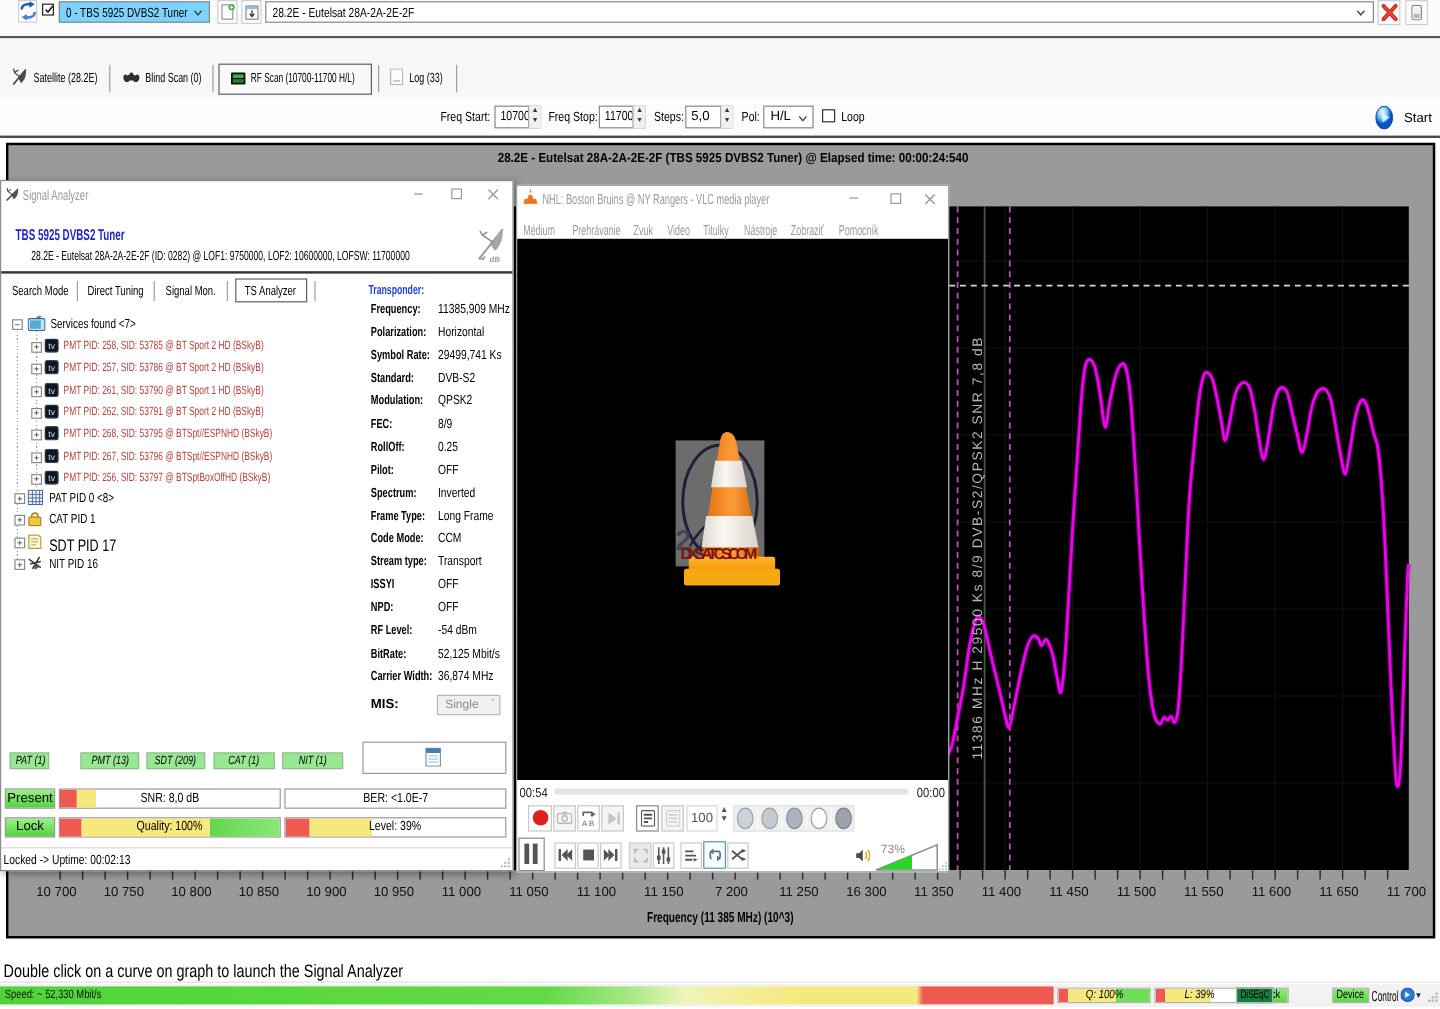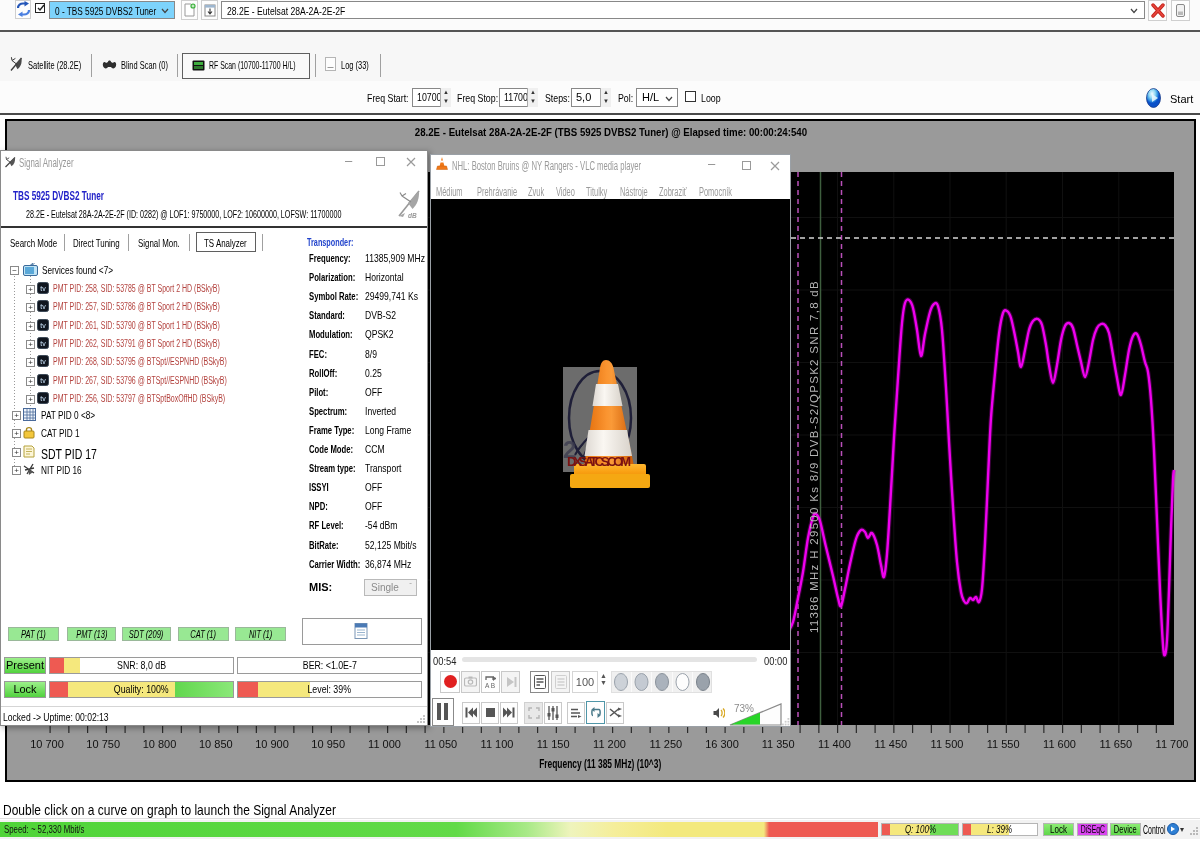--- a/index.html
+++ b/index.html
@@ -232,21 +232,21 @@
 <div class="axl" style="left:19.0px;">10 700</div>
 <div class="axl" style="left:75.2px;">10 750</div>
 <div class="axl" style="left:131.5px;">10 800</div>
 <div class="axl" style="left:187.8px;">10 850</div>
 <div class="axl" style="left:244.0px;">10 900</div>
 <div class="axl" style="left:300.2px;">10 950</div>
 <div class="axl" style="left:356.5px;">11 000</div>
 <div class="axl" style="left:412.8px;">11 050</div>
 <div class="axl" style="left:469.0px;">11 100</div>
 <div class="axl" style="left:525.2px;">11 150</div>
-<div class="axl" style="left:581.5px;">11 200</div>
+<div class="axl" style="left:581.5px;">7 200</div>
 <div class="axl" style="left:637.8px;">11 250</div>
 <div class="axl" style="left:694.0px;">16 300</div>
 <div class="axl" style="left:750.2px;">11 350</div>
 <div class="axl" style="left:806.5px;">11 400</div>
 <div class="axl" style="left:862.8px;">11 450</div>
 <div class="axl" style="left:919.0px;">11 500</div>
 <div class="axl" style="left:975.2px;">11 550</div>
 <div class="axl" style="left:1031.5px;">11 600</div>
 <div class="axl" style="left:1087.8px;">11 650</div>
 <div class="axl" style="left:1144.0px;">11 700</div>
@@ -264,21 +264,21 @@
   <span style="position:relative;"><span class="cx" style="transform:scaleX(0.8);transform-origin:50% 50%;">Q: 100%</span></span>
 </div>
 <div class="sbx" style="left:962px;width:76px;">
   <div class="abs" style="left:0;top:0;width:8px;height:12px;background:#ee5a52;"></div>
   <div class="abs" style="left:8px;top:0;width:38px;height:12px;background:#f5e87d;"></div>
   <span style="position:relative;"><span class="cx" style="transform:scaleX(0.8);transform-origin:50% 50%;">L: 39%</span></span>
 </div>
 <div class="sbx" style="left:1043px;width:31px;background:linear-gradient(#8cec74,#5fd74a);font-style:normal;">
     <span class="cx" style="transform:scaleX(0.8);transform-origin:50% 50%;">Lock</span>
   </div>
-<div class="sbx" style="left:1077px;width:31px;background:#d946ef;font-style:normal;">
+<div class="sbx" style="left:1030px;width:31px;background:#15803d;font-style:normal;">
     <span class="cx" style="transform:scaleX(0.68);transform-origin:50% 50%;">DiSEqC</span>
   </div>
 <div class="sbx" style="left:1110px;width:31px;background:linear-gradient(#8cec74,#5fd74a);font-style:normal;">
     <span class="cx" style="transform:scaleX(0.75);transform-origin:50% 50%;">Device</span>
   </div>
 <span class="abs" style="left:1143px;top:823px;font-size:12px;color:#000;"><span class="cx" style="transform:scaleX(0.58);transform-origin:0 50%;">Control</span></span>
 <svg class="abs" style="left:1167px;top:823px;" width="12" height="12" viewBox="0 0 12 12">
  <circle cx="6" cy="6" r="5.5" fill="#2e7fd4"></circle>
     <circle cx="6" cy="6" r="5.5" fill="none" stroke="#1a5ba8"></circle>
  <path d="M4 3.5 L8 6 L4 8.5 Z" fill="#fff"></path>
@@ -437,21 +437,21 @@
 <span class="tval" style="top:500.3000000000003px;"><span class="cx" style="transform:scaleX(0.78);transform-origin:0 50%;">OFF</span></span>
 <span class="tlab" style="top:519.4000000000003px;"><span class="cx" style="transform:scaleX(0.7);transform-origin:0 50%;">RF Level:</span></span>
 <span class="tval" style="top:519.4000000000003px;"><span class="cx" style="transform:scaleX(0.78);transform-origin:0 50%;">-54 dBm</span></span>
 <span class="tlab" style="top:538.5000000000003px;"><span class="cx" style="transform:scaleX(0.7);transform-origin:0 50%;">BitRate:</span></span>
 <span class="tval" style="top:538.5000000000003px;"><span class="cx" style="transform:scaleX(0.78);transform-origin:0 50%;">52,125 Mbit/s</span></span>
 <span class="tlab" style="top:557.6000000000004px;"><span class="cx" style="transform:scaleX(0.7);transform-origin:0 50%;">Carrier Width:</span></span>
 <span class="tval" style="top:557.6000000000004px;"><span class="cx" style="transform:scaleX(0.78);transform-origin:0 50%;">36,874 MHz</span></span>
 <span class="tlab" style="top:581px;">MIS:</span>
 <div class="abs" style="left:364px;top:579px;width:53px;height:17px;border:1px solid #b9b9b9;background:#f0f0f0;font-size:10px;color:#8a8a8a;padding:2px 0 0 6px;">Single<span style="position:absolute;right:4px;top:1px;font-size:8px;color:#999;">ˇ</span></div>
 
-<div class="gbtn" style="left:8px;width:51px;"><span class="cx" style="transform:scaleX(0.75);transform-origin:50% 50%;">PAT (1)</span></div>
+<div class="gbtn" style="left:8px;width:33px;"><span class="cx" style="transform:scaleX(0.75);transform-origin:50% 50%;">PAT (1)</span></div>
 <div class="gbtn" style="left:67px;width:49px;"><span class="cx" style="transform:scaleX(0.75);transform-origin:50% 50%;">PMT (13)</span></div>
 <div class="gbtn" style="left:122px;width:49px;"><span class="cx" style="transform:scaleX(0.75);transform-origin:50% 50%;">SDT (209)</span></div>
 <div class="gbtn" style="left:178px;width:51px;"><span class="cx" style="transform:scaleX(0.75);transform-origin:50% 50%;">CAT (1)</span></div>
 <div class="gbtn" style="left:235px;width:51px;"><span class="cx" style="transform:scaleX(0.75);transform-origin:50% 50%;">NIT (1)</span></div>
 <div class="abs" style="left:302px;top:618px;width:120px;height:27px;border:1px solid #9a9a9a;background:#fff;"></div>
 <svg class="abs" style="left:354px;top:623px;" width="14" height="16" viewBox="0 0 14 16">
  <rect x="1" y="0.5" width="12" height="15" fill="#fff" stroke="#7a96b5"></rect>
  <rect x="1" y="0.5" width="12" height="4" fill="#4a7ab5"></rect>
  <path d="M3 7 H11 M3 9.5 H11 M3 12 H11" stroke="#9ab5cf" stroke-width="1"></path>
 </svg>

